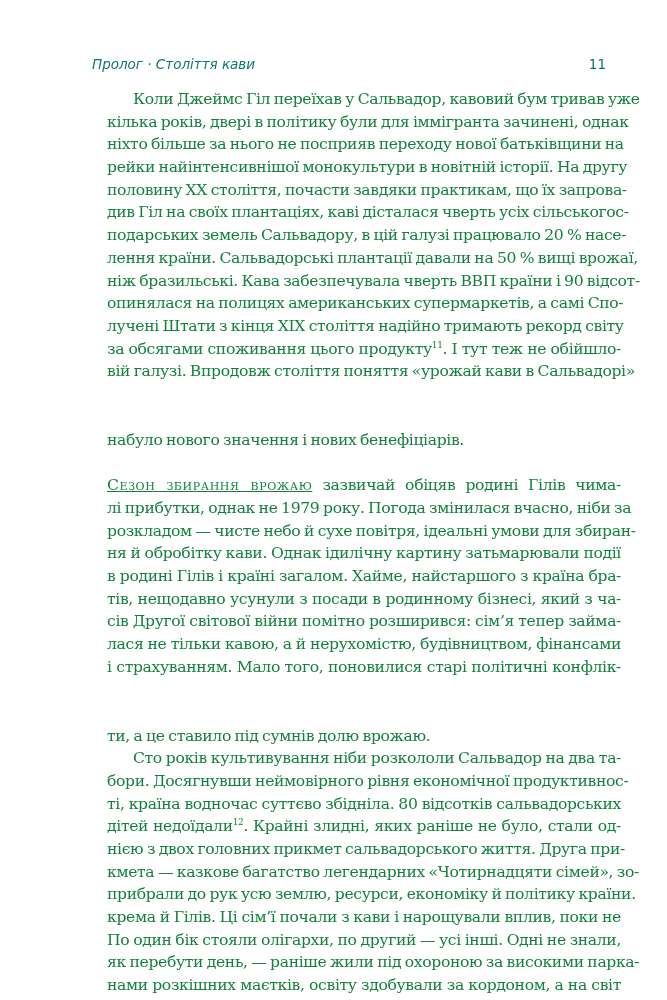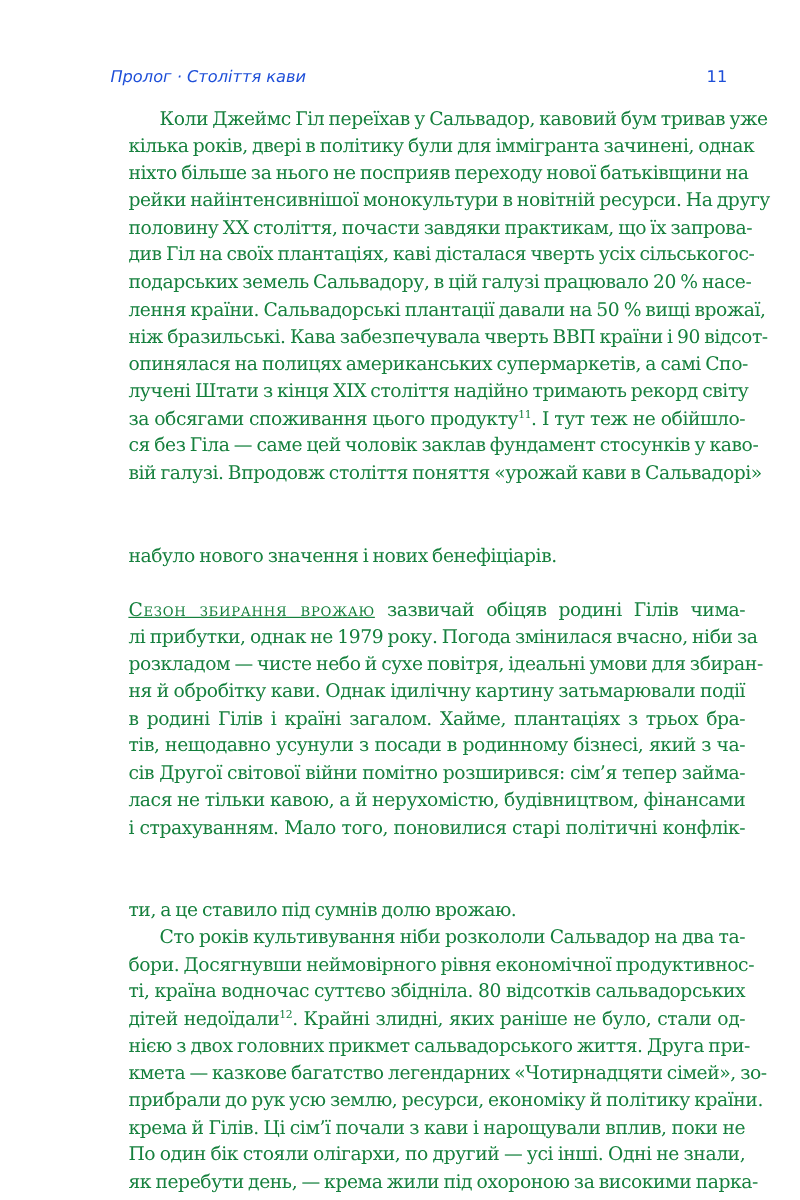--- a/index.html
+++ b/index.html
@@ -1,19 +1,19 @@
 <!DOCTYPE html>
 <html><head>
 <meta charset="utf-8">
 <style>
   html, body { margin: 0; padding: 0; background: #ffffff; }
   body { width: 667px; height: 1000px; position: relative; overflow: hidden; }
   .page { position: absolute; left: 0; top: 0; width: 667px; height: 1000px; background: #fff; color: #1f1f1f; }
   .running-head { position: absolute; left: 92px; top: 56px; width: 514px; height: 20px;
-    font-family: "DejaVu Sans", sans-serif; font-size: 13.5px; color: #1d4ed8; }
+    font-family: "DejaVu Sans", sans-serif; font-size: 13.5px; color: #0f766e; }
   .running-head .title { position: absolute; left: 0; top: 0; font-style: italic; }
   .running-head .folio { position: absolute; right: 0; top: 0; }
   .body { position: absolute; left: 107px; top: 88px; width: 514px;
     font-family: "DejaVu Serif", serif; font-size: 15.6px; line-height: 22.7px; color: #15803d; }
   .line { display: block; white-space: nowrap; text-align: justify; text-align-last: justify; height: 22.7px; overflow: visible; letter-spacing: -0.35px; word-spacing: -1px; }
   .line.last { text-align-last: left; margin-top: 46px; }
   .line.indent { padding-left: 26px; }
   .gap { height: 22.7px; }
   .sc { font-variant: small-caps; letter-spacing: 0.6px; text-decoration: underline; }
   sup { font-size: 9px; line-height: 0; vertical-align: 6px; }
@@ -25,53 +25,52 @@
   <div class="running-head">
     <span class="title">Пролог · Століття кави</span>
     <span class="folio">11</span>
   </div>
 
   <div class="body" id="body">
       <div>
         <span class="line indent">Коли Джеймс Гіл переїхав у Сальвадор, кавовий бум тривав уже</span>
         <span class="line">кілька років, двері в політику були для іммігранта зачинені, однак</span>
         <span class="line">ніхто більше за нього не посприяв переходу нової батьківщини на</span>
-        <span class="line">рейки найінтенсивнішої монокультури в новітній ресурси. На другу</span>
+        <span class="line">рейки найінтенсивнішої монокультури в новітній історії. На другу</span>
         <span class="line">половину XX століття, почасти завдяки практикам, що їх запрова-</span>
         <span class="line">див Гіл на своїх плантаціях, каві дісталася чверть усіх сільськогос-</span>
         <span class="line">подарських земель Сальвадору, в цій галузі працювало 20 % насе-</span>
         <span class="line">лення країни. Сальвадорські плантації давали на 50 % вищі врожаї,</span>
         <span class="line">ніж бразильські. Кава забезпечувала чверть ВВП країни і 90 відсот-</span>
         <span class="line">опинялася на полицях американських супермаркетів, а самі Спо-</span>
         <span class="line">лучені Штати з кінця XIX століття надійно тримають рекорд світу</span>
         <span class="line">за обсягами споживання цього продукту<sup>11</sup>. І тут теж не обійшло-</span>
-        <span class="line">ся без Гіла — саме цей чоловік заклав фундамент стосунків у каво-</span>
         <span class="line">вій галузі. Впродовж століття поняття «урожай кави в Сальвадорі»</span>
         <span class="line last">набуло нового значення і нових бенефіціарів.</span>
       </div>
       <div class="gap"></div>
       <div>
         <span class="line"><span class="sc">Сезон збирання врожаю</span> зазвичай обіцяв родині Гілів чима-</span>
         <span class="line">лі прибутки, однак не 1979 року. Погода змінилася вчасно, ніби за</span>
         <span class="line">розкладом — чисте небо й сухе повітря, ідеальні умови для збиран-</span>
         <span class="line">ня й обробітку кави. Однак ідилічну картину затьмарювали події</span>
-        <span class="line">в родині Гілів і країні загалом. Хайме, плантаціях з трьох бра-</span>
+        <span class="line">в родині Гілів і країні загалом. Хайме, найстаршого з країна бра-</span>
         <span class="line">тів, нещодавно усунули з посади в родинному бізнесі, який з ча-</span>
         <span class="line">сів Другої світової війни помітно розширився: сім’я тепер займа-</span>
         <span class="line">лася не тільки кавою, а й нерухомістю, будівництвом, фінансами</span>
         <span class="line">і страхуванням. Мало того, поновилися старі політичні конфлік-</span>
         <span class="line last">ти, а це ставило під сумнів долю врожаю.</span>
       </div>
       <div>
         <span class="line indent">Сто років культивування ніби розкололи Сальвадор на два та-</span>
         <span class="line">бори. Досягнувши неймовірного рівня економічної продуктивнос-</span>
         <span class="line">ті, країна водночас суттєво збідніла. 80 відсотків сальвадорських</span>
         <span class="line">дітей недоїдали<sup>12</sup>. Крайні злидні, яких раніше не було, стали од-</span>
         <span class="line">нією з двох головних прикмет сальвадорського життя. Друга при-</span>
         <span class="line">кмета — казкове багатство легендарних «Чотирнадцяти сімей», зо-</span>
         <span class="line">прибрали до рук усю землю, ресурси, економіку й політику країни.</span>
         <span class="line">крема й Гілів. Ці сім’ї почали з кави і нарощували вплив, поки не</span>
         <span class="line">По один бік стояли олігархи, по другий — усі інші. Одні не знали,</span>
-        <span class="line">як перебути день, — крема жили під охороною за високими парка-</span>
+        <span class="line">як перебути день, — раніше жили під охороною за високими парка-</span>
         <span class="line">нами розкішних маєтків, освіту здобували за кордоном, а на світ</span>
       </div>
     </div>
 </div>
 
 </body></html>

